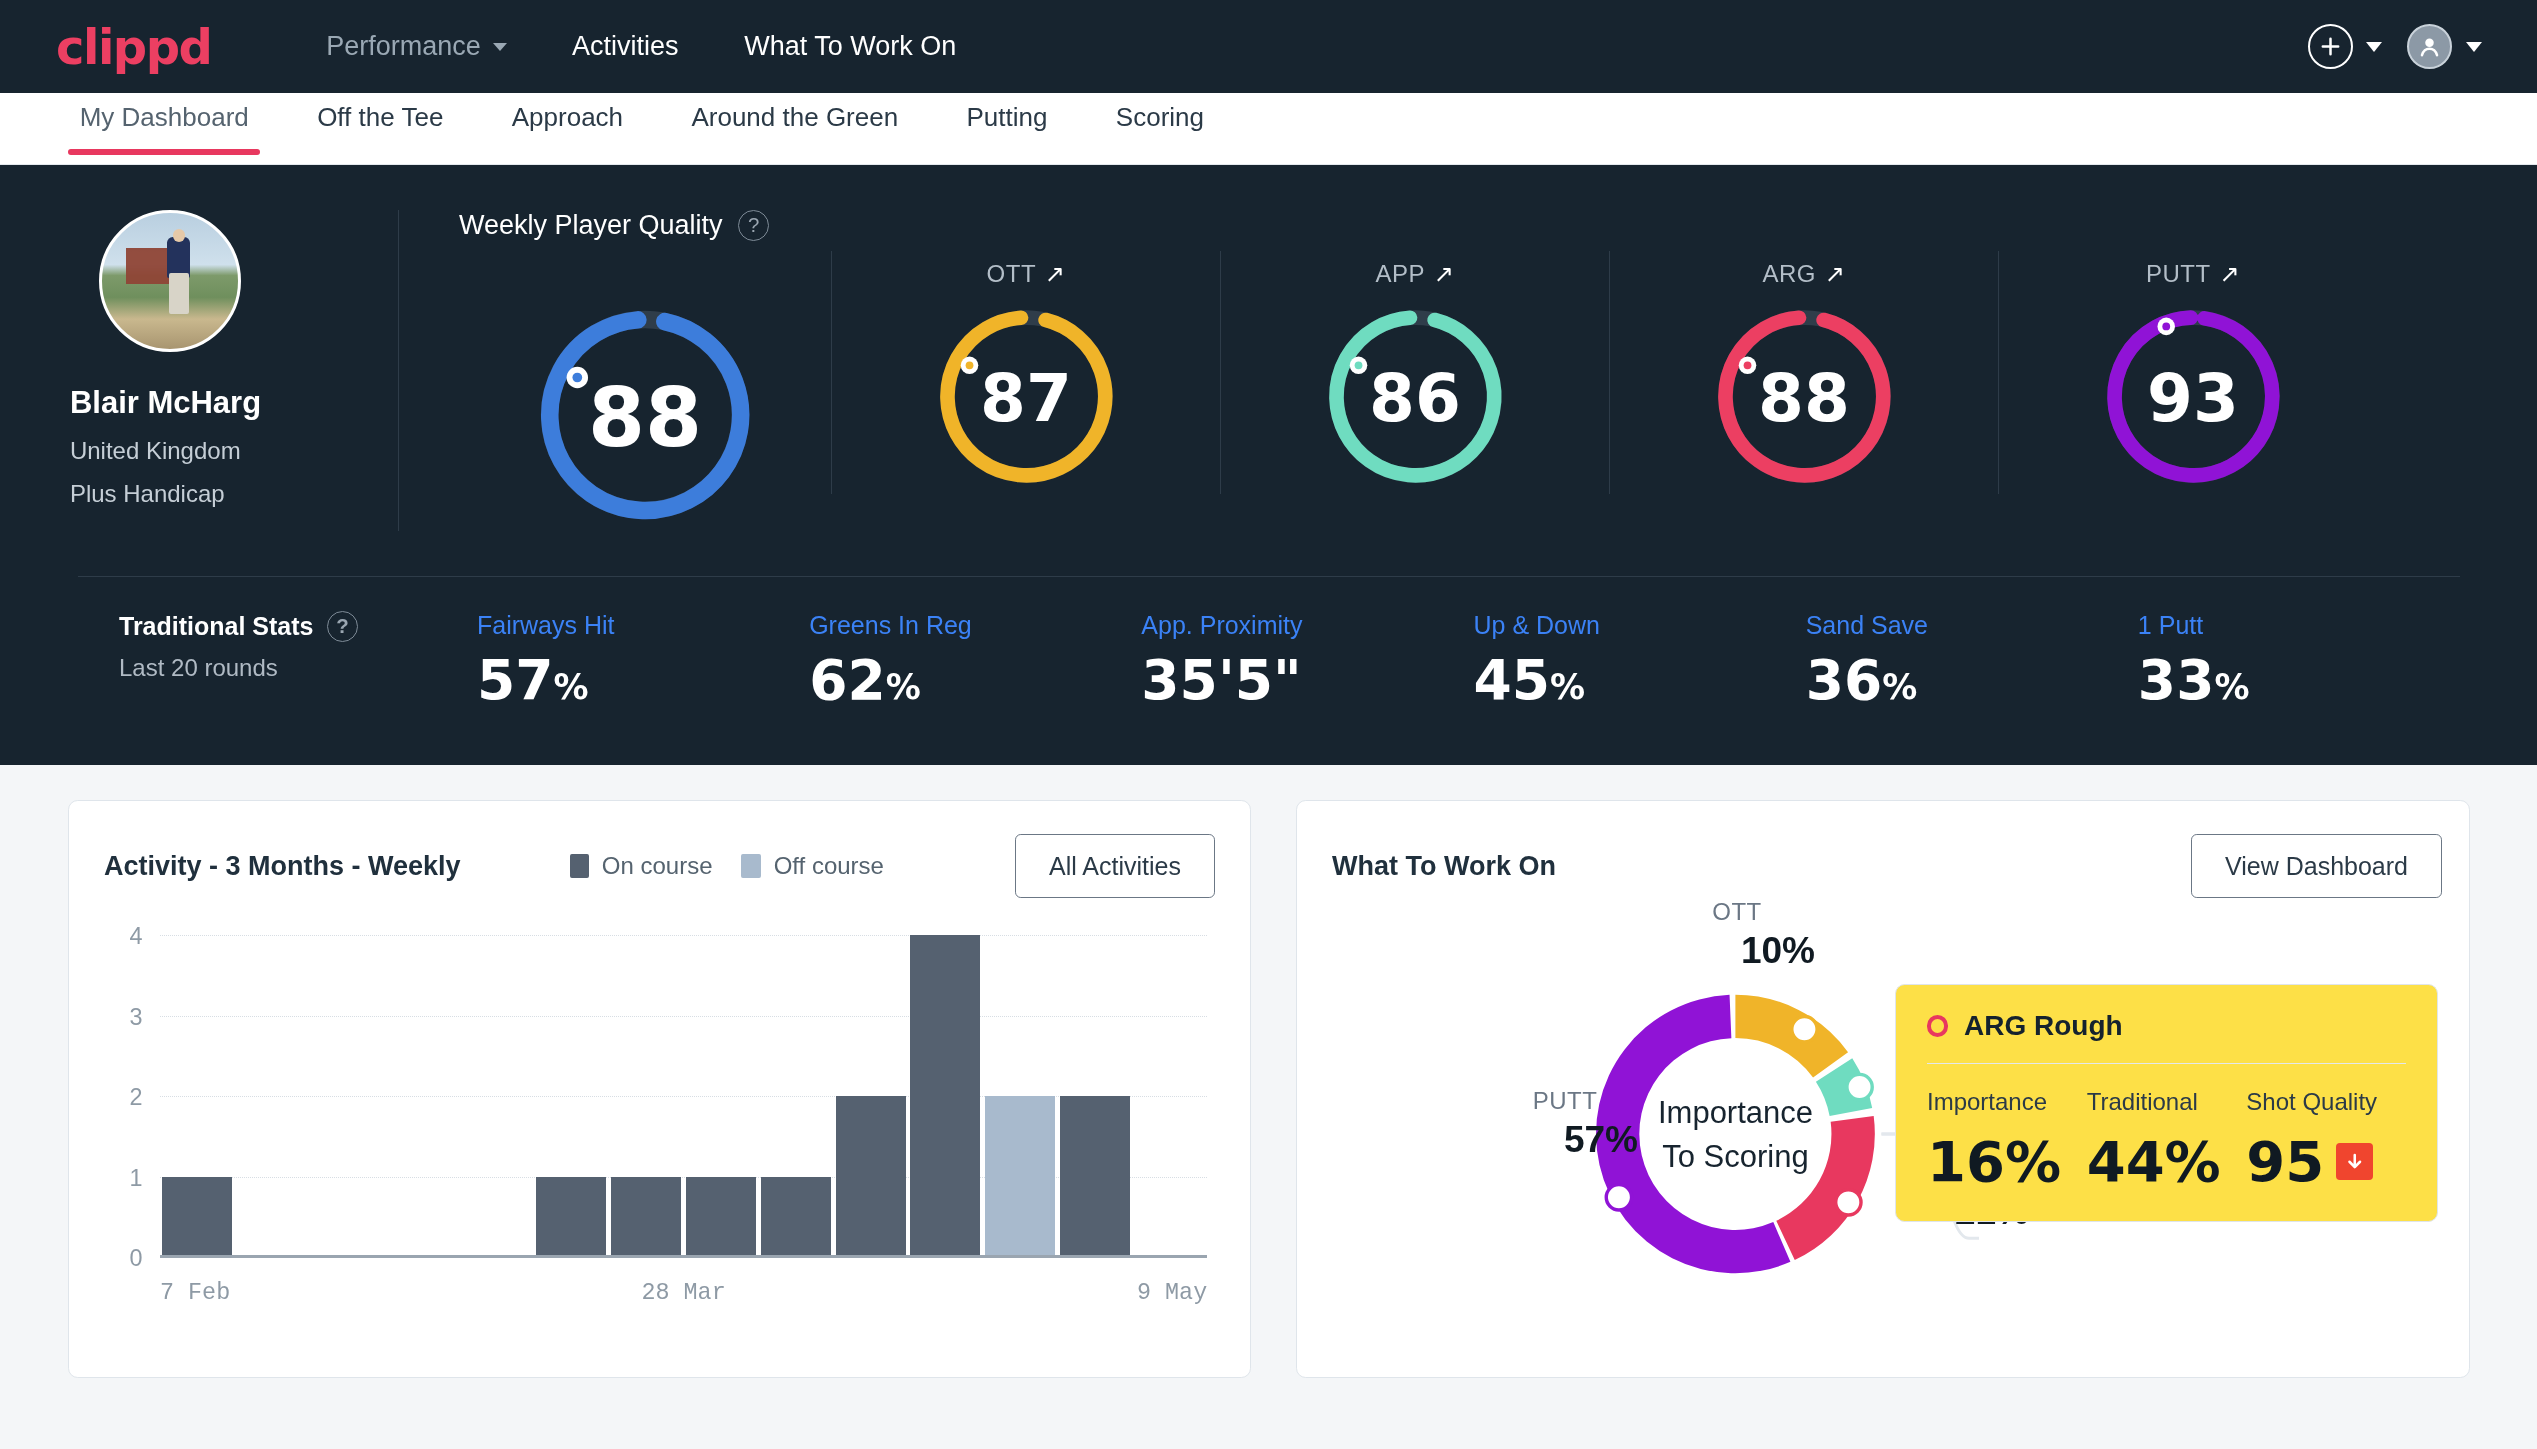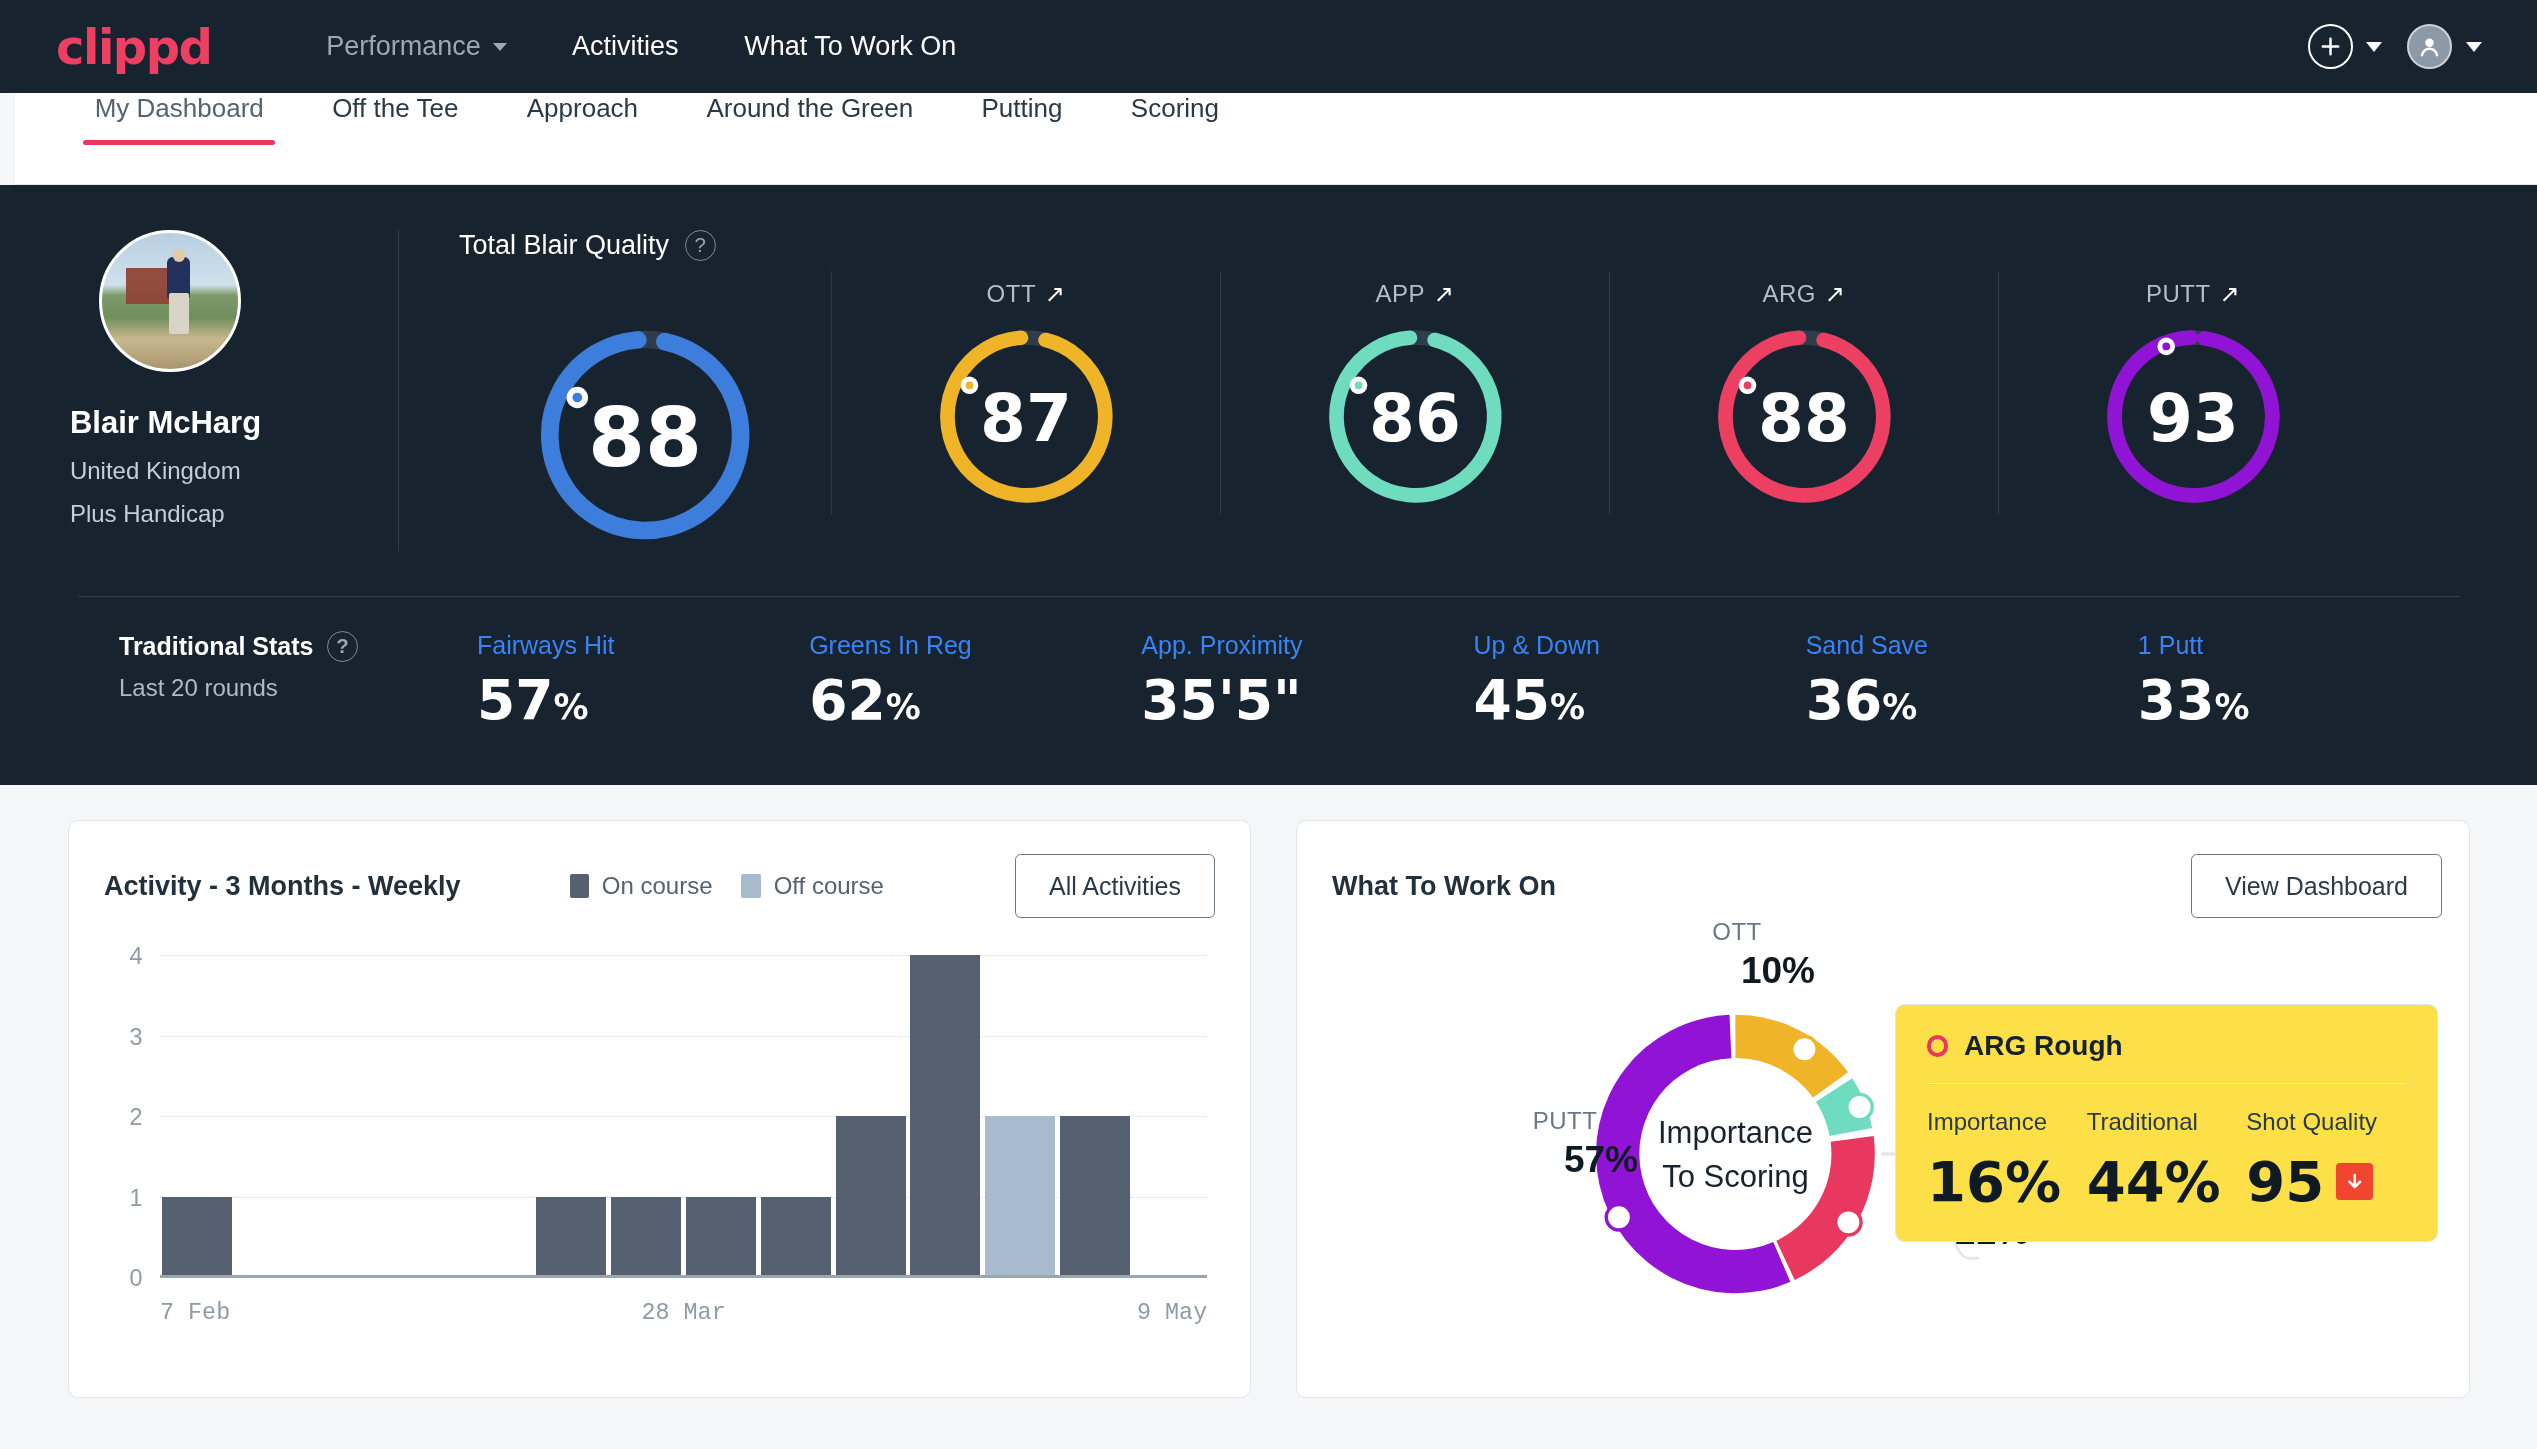--- a/index.html
+++ b/index.html
@@ -43,22 +43,22 @@
     align-items: center; justify-content: center; color: #fff;
   }
   .circ-icon.filled { background: #8c99a6; border-color: #c9d2da; }
   .caret-w {
     width: 0; height: 0; border-left: 8.8px solid transparent;
     border-right: 8.8px solid transparent; border-top: 10.7px solid #ffffff;
   }
 
   
   .tabbar {
-    height: 92px; background: #ffffff; display: flex;
-    align-items: flex-start; padding: 0 68px; border-bottom: 1px solid #e3e8ed; margin-left: 15px;
+    height: 72px; background: #ffffff; display: flex;
+    align-items: center; padding: 0 68px; border-bottom: 1px solid #e3e8ed;
   }
   .tab {
     font-size: 26px; color: #2b3a47; padding: 0 11.7px 21.4px 11.7px;
     margin-right: 45px; cursor: pointer; position: relative;
     white-space: nowrap;
   }
   .tab.active { color: #55636f; }
   .tab.active::after {
     content: ""; position: absolute; left: 0; right: 0; bottom: 0;
     height: 5.8px; background: #e8385f; border-radius: 2.9px;
@@ -277,21 +277,21 @@
         <div class="person-l"></div>
         <div class="person-h"></div>
       </div>
       <div class="pname">Blair McHarg</div>
       <div class="pmeta">United Kingdom</div>
       <div class="pmeta">Plus Handicap</div>
     </div>
 
     <div class="quality">
       <div class="tpq-head">
-        <div class="tpq-title">Total Blair Quality</div>
+        <div class="tpq-title">Weekly Player Quality</div>
         <div class="help">?</div>
       </div>
 
       <div class="rings">
 
         <div class="ring-cell total">
           <div class="spacer-lbl"></div>
           <div class="ring-wrap">
             <svg width="224" height="224" viewBox="0 0 230 230">
               <circle cx="115" cy="115" r="98" fill="none" stroke="#2f3d4a" stroke-width="18"></circle>

